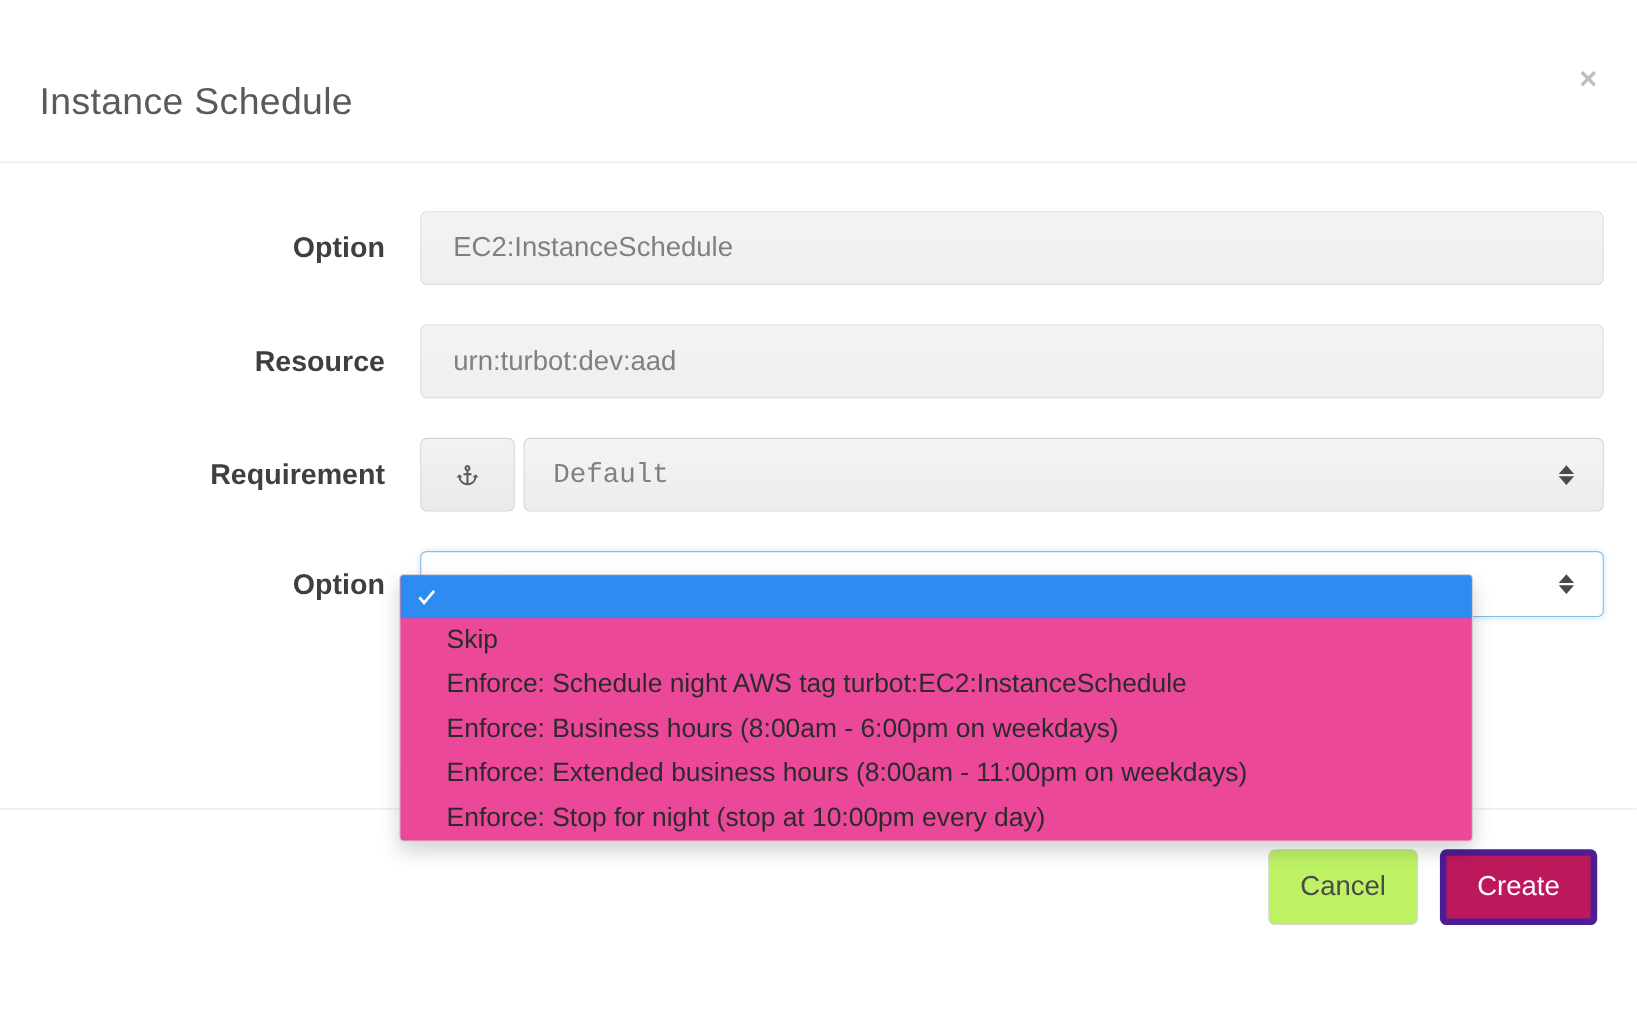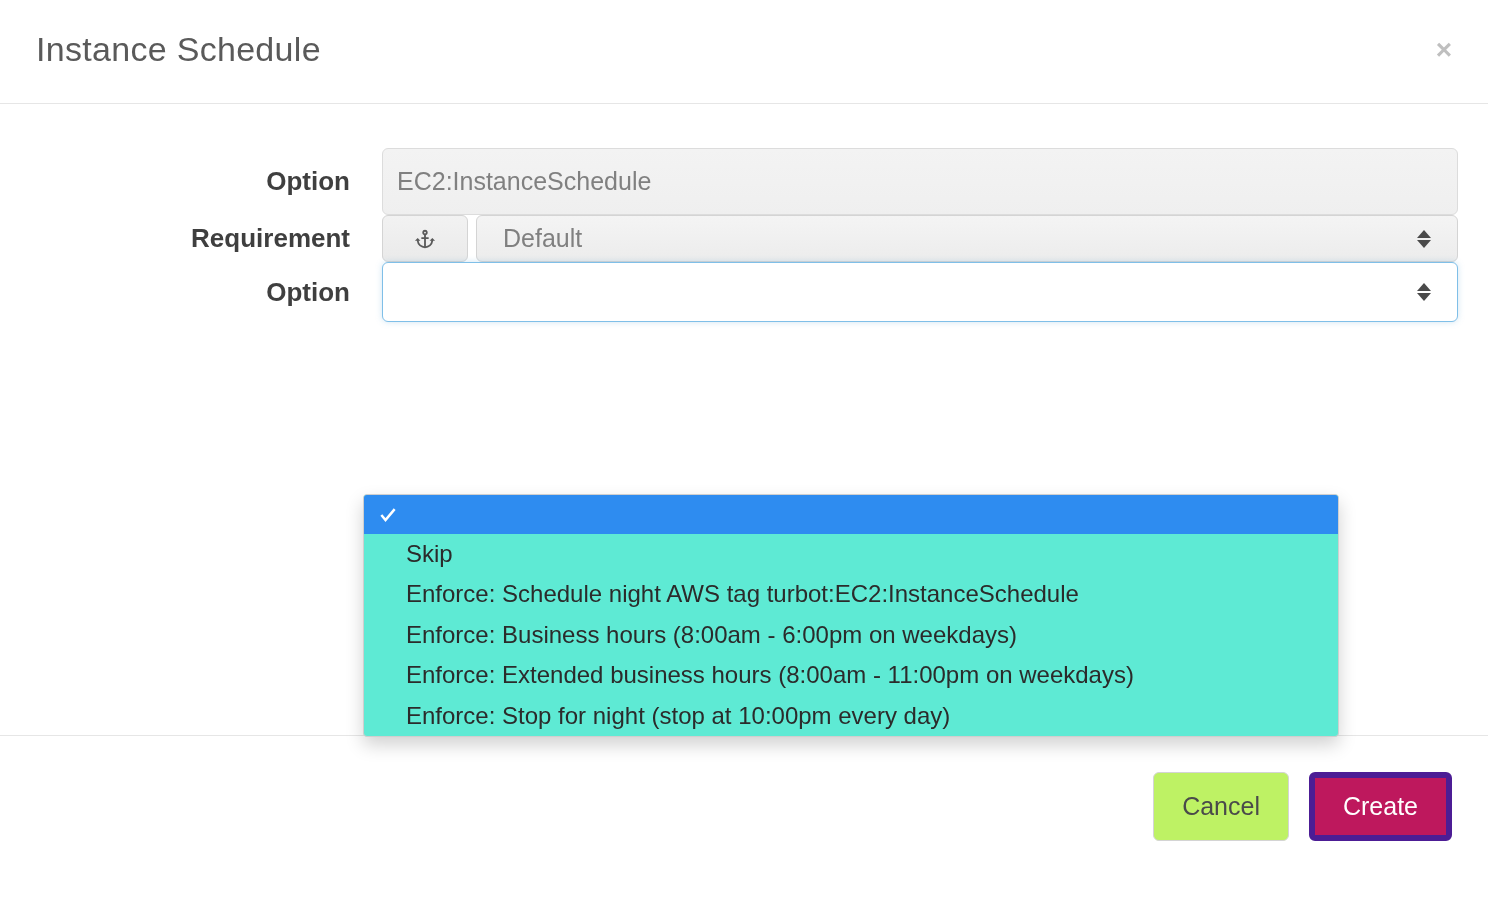--- a/index.html
+++ b/index.html
@@ -15,20 +15,21 @@
       display: flex;
       justify-content: space-between;
       align-items: center;
       padding: 30px 36px 34px 36px;
     }
     .modal-title {
       font-size: 34px;
       font-weight: 400;
       color: #5a5a5a;
       letter-spacing: 0.3px;
+      margin-top: 44px;
     }
     .close-btn {
       font-size: 28px;
       color: #bfbfbf;
       background: none;
       border: none;
       cursor: pointer;
       font-weight: bold;
       line-height: 1;
     }
@@ -36,39 +37,40 @@
       height: 1px;
       background: #e6e6e6;
       width: 100%;
     }
     .form-body {
       padding: 44px 30px 30px 30px;
     }
     .form-row {
       display: flex;
       align-items: center;
+      margin-bottom: 36px;
     }
     .form-label {
       width: 352px;
       text-align: right;
       padding-right: 32px;
       font-size: 26px;
       font-weight: 700;
       color: #3f3f3f;
     }
     .form-control-wrap {
       flex: 1;
       display: flex;
     }
     .form-input-disabled {
       flex: 1;
       background: linear-gradient(#f3f3f3, #efefef);
       border: 1px solid #dcdcdc;
       border-radius: 6px;
-      padding: 18px 14px;
+      padding: 18px 29px;
       font-size: 25px;
       color: #808080;
     }
     .anchor-chip {
       width: 86px;
       background: linear-gradient(#f2f2f2, #eaeaea);
       border: 1px solid #d4d4d4;
       border-radius: 6px;
       display: flex;
       align-items: center;
@@ -79,27 +81,28 @@
       width: 22px;
       height: 26px;
       fill: #5a5a5a;
     }
     .select-like {
       flex: 1;
       position: relative;
       background: linear-gradient(#f4f4f4, #ececec);
       border: 1px solid #d4d4d4;
       border-radius: 6px;
-      padding: 8px 26px;
+      padding: 18px 26px;
       font-size: 25px;
       color: #808080;
       display: flex;
       align-items: center;
       justify-content: space-between;
       cursor: pointer;
+      font-family: Liberation Mono, monospace;
     }
     .sort-icon {
       width: 14px;
       height: 22px;
       display: flex;
       flex-direction: column;
       justify-content: center;
       gap: 2px;
     }
     .sort-icon::before {
@@ -124,24 +127,24 @@
       font-size: 25px;
       color: #808080;
       display: flex;
       align-items: center;
       justify-content: space-between;
       cursor: pointer;
       box-shadow: 0 0 6px rgba(120,180,220,0.35);
     }
     .dropdown-menu {
       position: absolute;
-      top: 494px;
+      top: 522px;
       left: 363px;
       width: 976px;
-      background: #5eead4;
+      background: #ec4899;
       border: 1px solid #cfcfcf;
       border-radius: 4px;
       box-shadow: 0 8px 18px rgba(0,0,0,0.18);
       overflow: hidden;
       z-index: 100;
     }
     .dropdown-item {
       padding: 4px 14px 4px 42px;
       font-size: 24px;
       color: #2b2b2b;
@@ -199,20 +202,26 @@
 <div class="divider"></div>
 
 <div class="form-body">
   <div class="form-row">
     <div class="form-label">Option</div>
     <div class="form-control-wrap">
       <div class="form-input-disabled">EC2:InstanceSchedule</div>
     </div>
   </div>
 
+  <div class="form-row">
+    <div class="form-label">Resource</div>
+    <div class="form-control-wrap">
+      <div class="form-input-disabled">urn:turbot:dev:aad</div>
+    </div>
+  </div>
 
   <div class="form-row">
     <div class="form-label">Requirement</div>
     <div class="form-control-wrap">
       <div class="anchor-chip">
         <svg class="anchor-icon" viewBox="0 0 24 24">
             <path d="M12 2a3 3 0 0 0-1 5.83V10H8v2h3v7.93A7 7 0 0 1 5.07 14H7l-3-3-3 3h2.05A9 9 0 0 0 12 22a9 9 0 0 0 8.95-8H23l-3-3-3 3h1.93A7 7 0 0 1 13 19.93V12h3v-2h-3V7.83A3 3 0 0 0 12 2zm0 2a1 1 0 1 1-1 1 1 1 0 0 1 1-1z"></path>
           </svg>
       </div>
       <div class="select-like">

